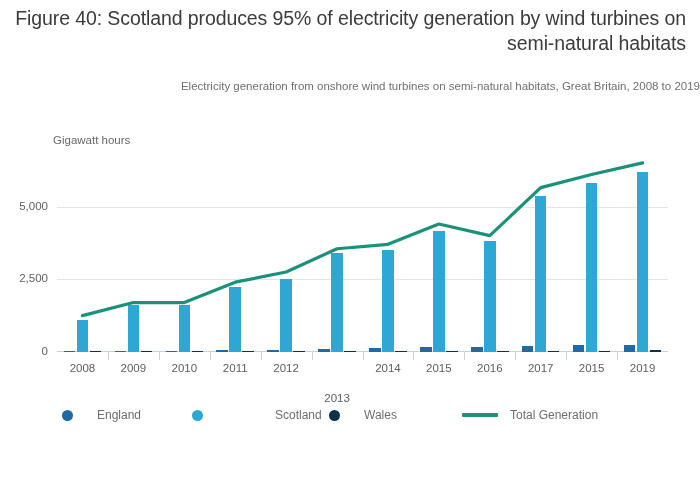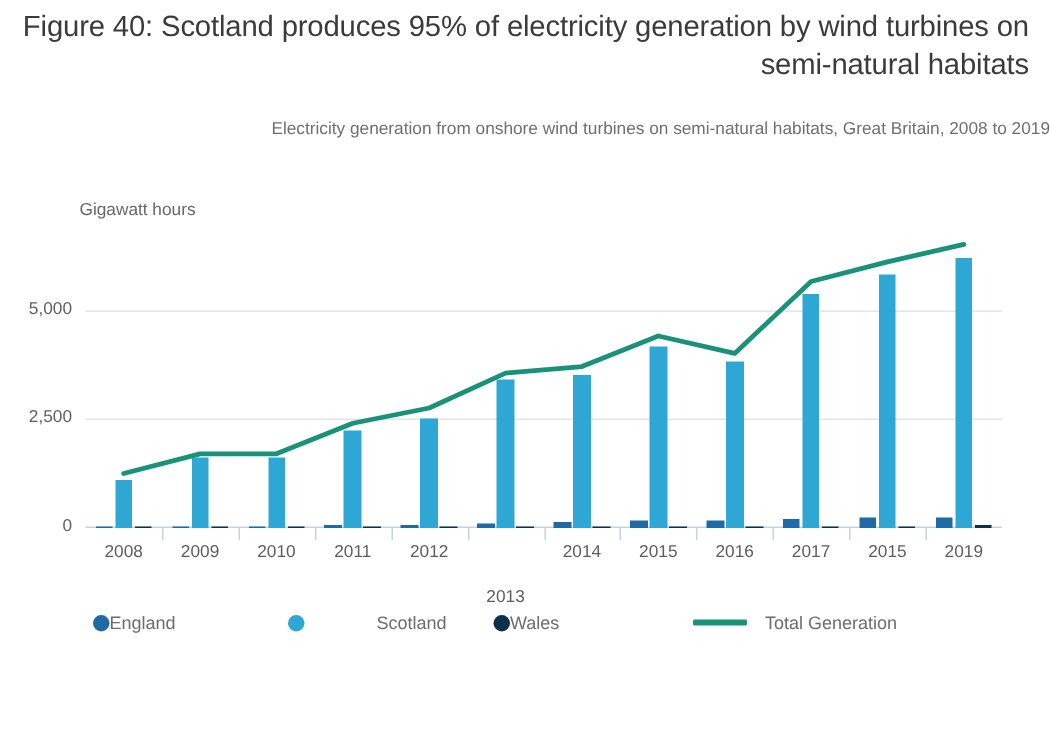--- a/index.html
+++ b/index.html
@@ -143,20 +143,21 @@
     border-radius: 50%;
     flex: 0 0 auto;
   }
   .legend-line {
     width: 36px;
     height: 3.5px;
     border-radius: 1px;
     flex: 0 0 auto;
   }
   .legend-label {
+    margin-left: 24px;
     font-size: 12px;
     color: #6d6d6d;
     white-space: nowrap;
   }
   .legend-item.line-item .legend-label { margin-left: 12px; }
 </style>
 </head>
 <body>
 
 <div id="figure-root">

